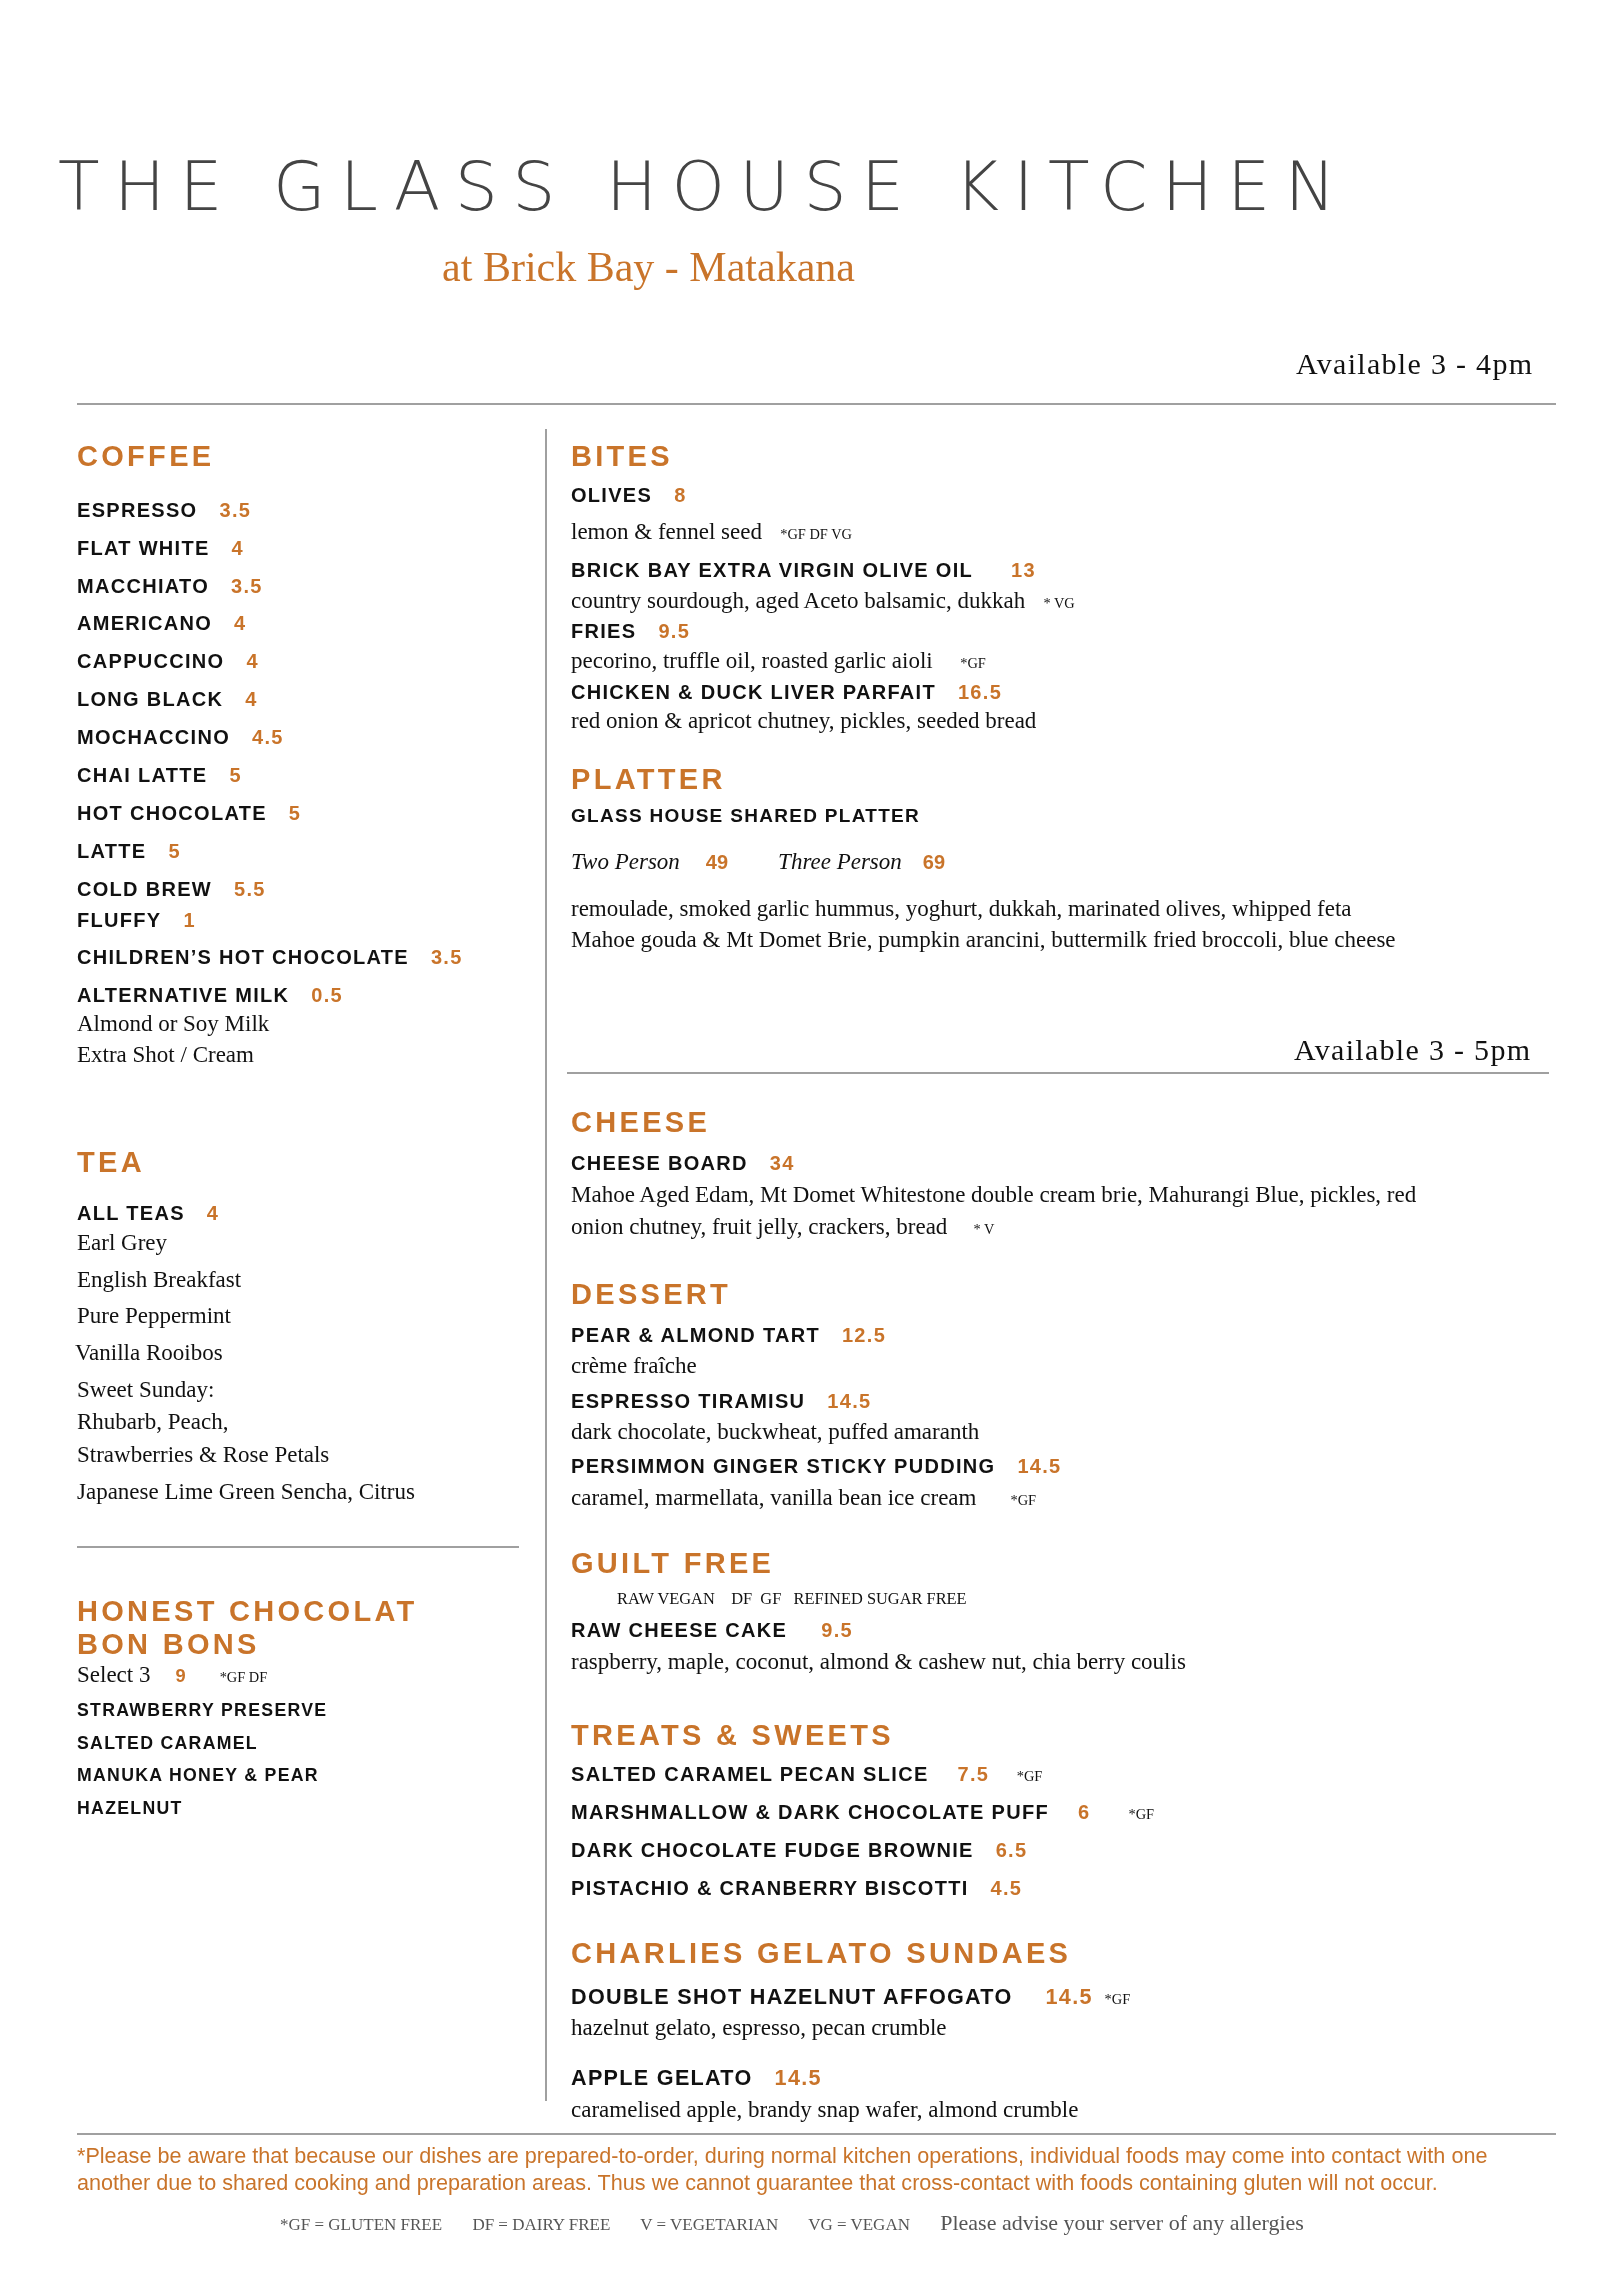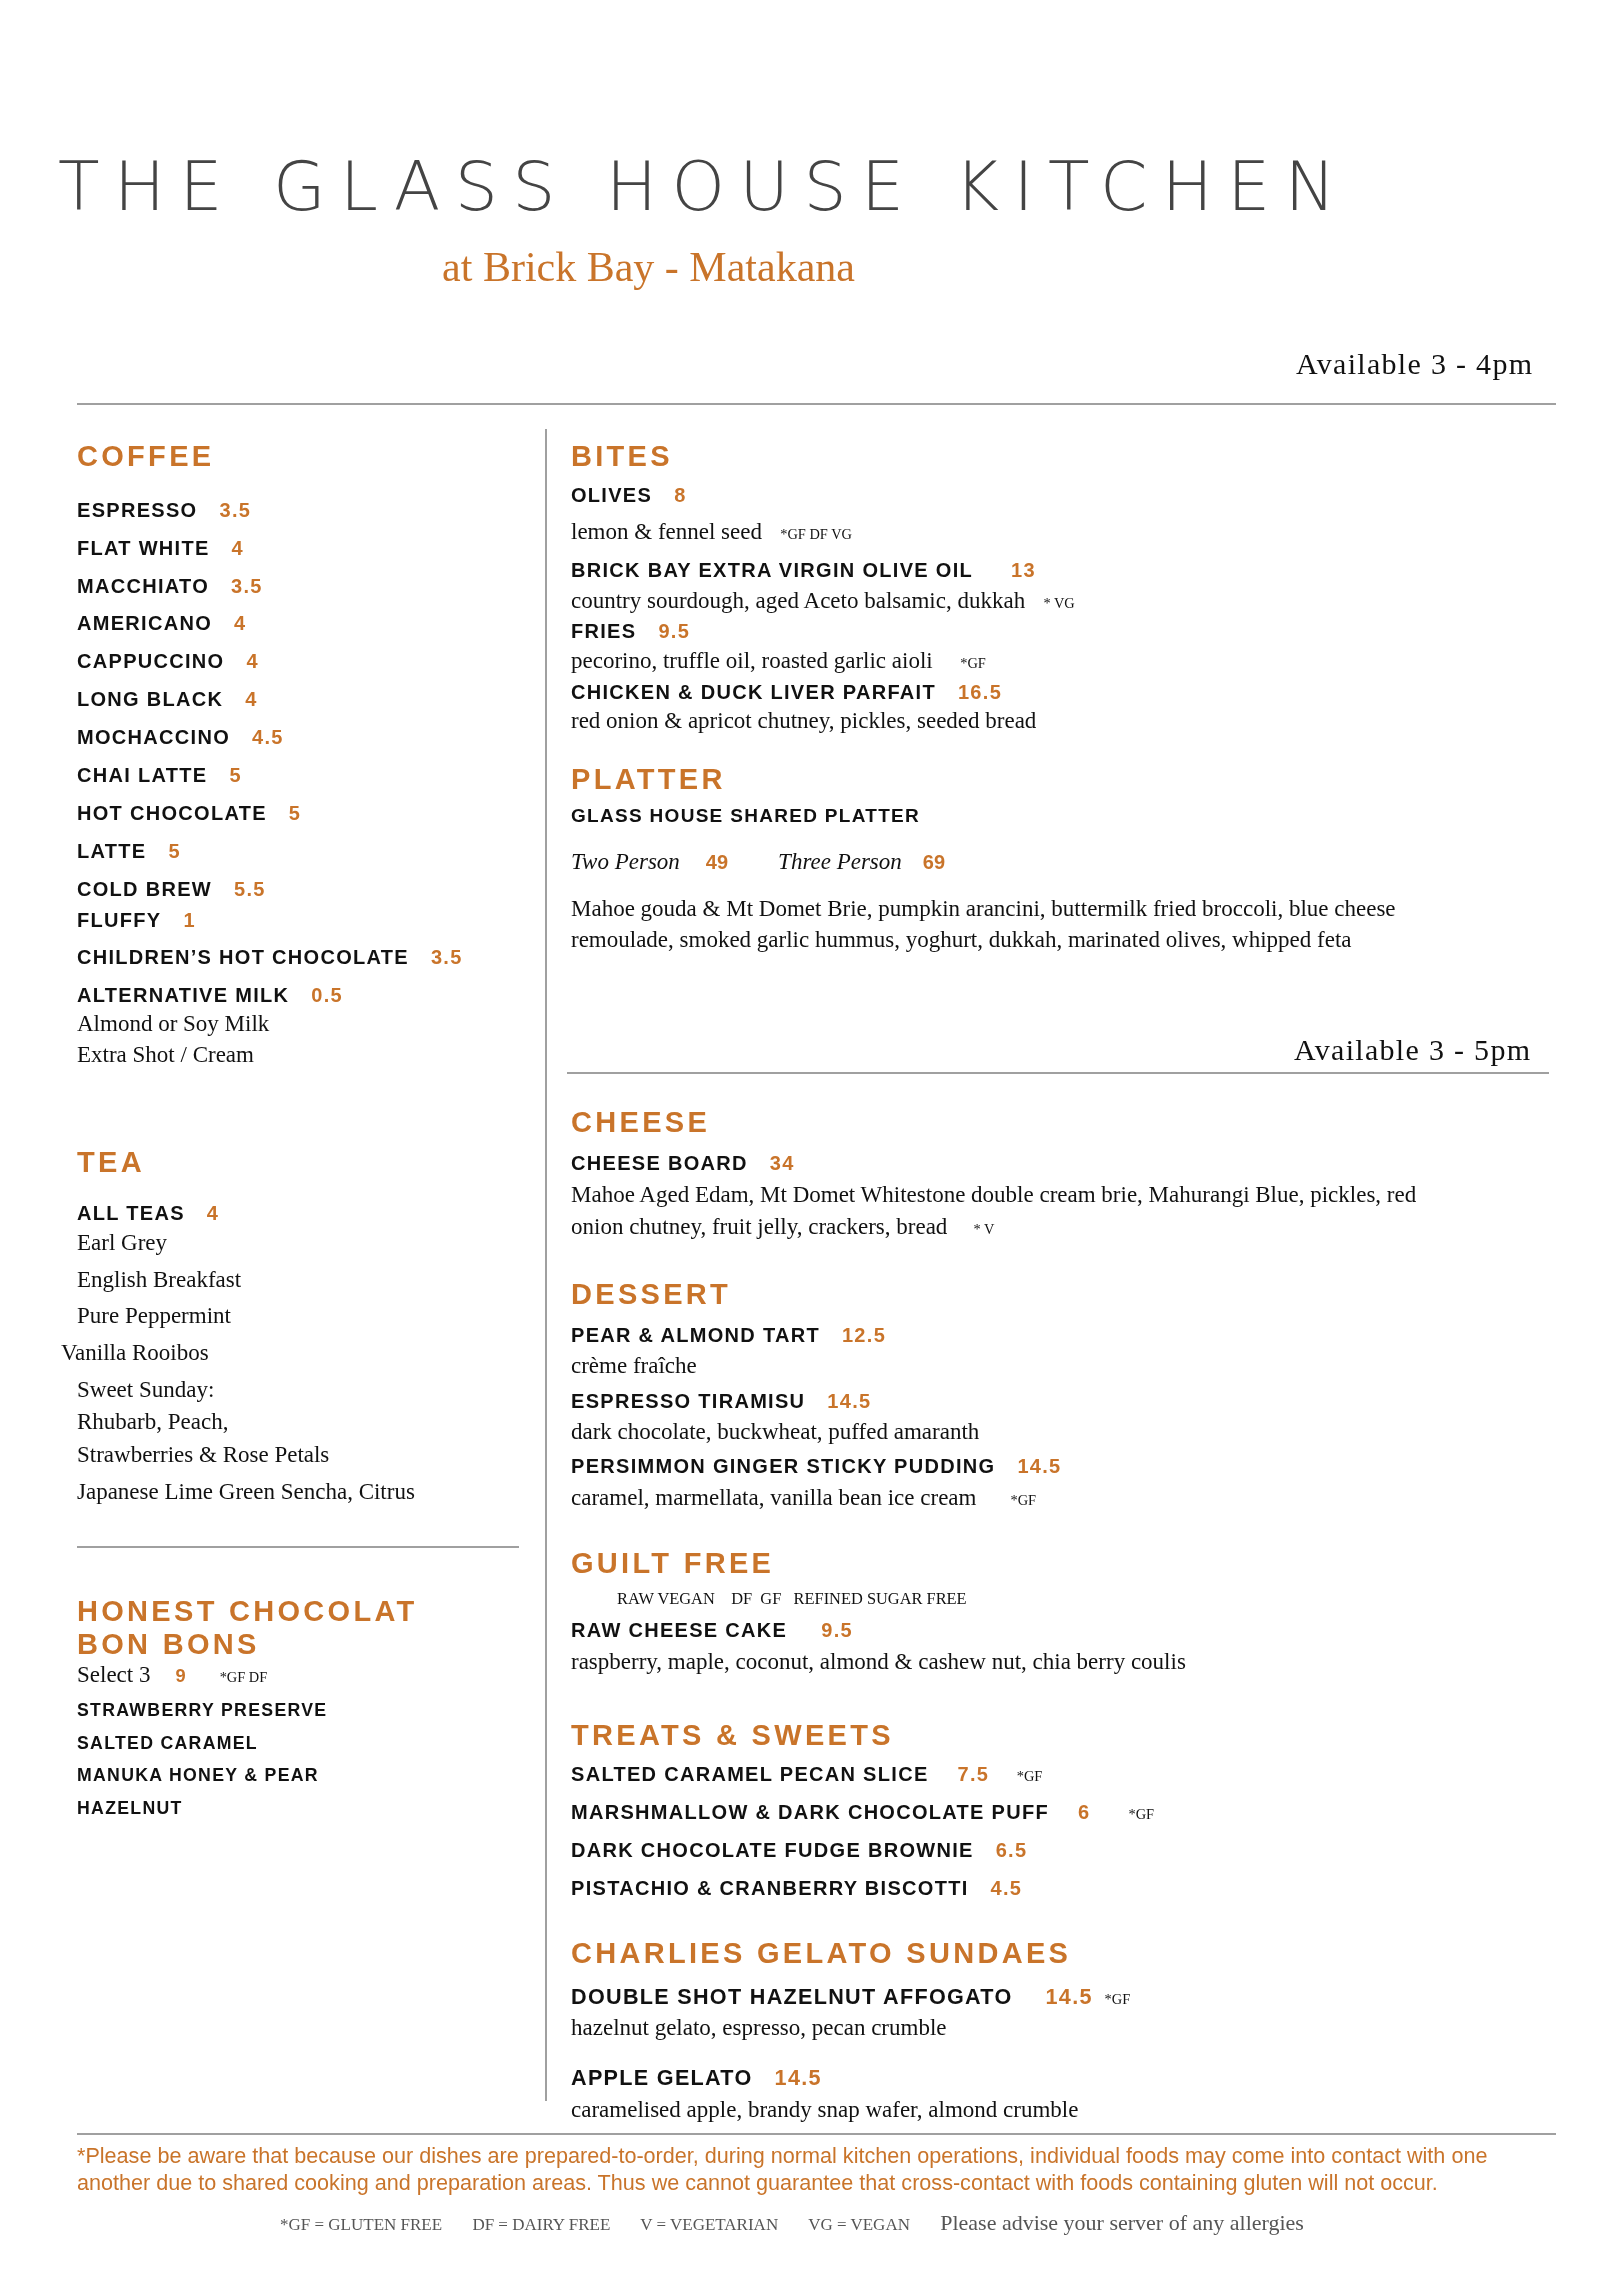--- a/index.html
+++ b/index.html
@@ -59,21 +59,21 @@
 <div class="it" style="left:77px; top:946px;"><span>CHILDREN’S HOT CHOCOLATE</span><span class="p">3.5</span></div>
 <div class="it" style="left:77px; top:984px;"><span>ALTERNATIVE MILK</span><span class="p">0.5</span></div>
 <div class="d" style="left:77px; top:1011px;">Almond or Soy Milk</div>
 <div class="d" style="left:77px; top:1042px;">Extra Shot / Cream</div>
 
 <div class="h" style="left:77px; top:1146px;">TEA</div>
 <div class="it" style="left:77px; top:1202px;"><span>ALL TEAS</span><span class="p">4</span></div>
 <div class="d" style="left:77px; top:1230px;">Earl Grey</div>
 <div class="d" style="left:77px; top:1267px;">English Breakfast</div>
 <div class="d" style="left:77px; top:1303px;">Pure Peppermint</div>
-<div class="d" style="left:61px; top:1340px;">Vanilla Rooibos</div>
+<div class="d" style="left:75px; top:1340px;">Vanilla Rooibos</div>
 <div class="d" style="left:77px; top:1377px;">Sweet Sunday:</div>
 <div class="d" style="left:77px; top:1409px;">Rhubarb, Peach,</div>
 <div class="d" style="left:77px; top:1442px;">Strawberries &amp; Rose Petals</div>
 <div class="d" style="left:77px; top:1479px;">Japanese Lime Green Sencha, Citrus</div>
 <div class="hr" style="left:77px; top:1546px; width:442px;"></div>
 
 <div class="h" style="left:77px; top:1595px;"><span>HONEST CHOCOLAT</span><br><span>BON BONS</span></div>
 <div class="d" style="left:77px; top:1662px;"><span>Select 3</span><span class="sans accent" style="font-weight:bold;font-size:18.3px;margin-left:25px;">9</span><span class="tag" style="margin-left:34px;">*GF  DF</span></div>
 <div class="it" style="left:77px; top:1700px; font-size:17.7px;">STRAWBERRY PRESERVE</div>
 <div class="it" style="left:77px; top:1733px; font-size:17.7px;">SALTED CARAMEL</div>
@@ -87,22 +87,22 @@
 <div class="d" style="left:571px; top:588px;"><span>country sourdough,  aged Aceto balsamic, dukkah</span><span class="tag">* VG</span></div>
 <div class="it" style="left:571px; top:620px;"><span>FRIES</span><span class="p">9.5</span></div>
 <div class="d" style="left:571px; top:648px;"><span>pecorino, truffle oil, roasted garlic aioli</span><span class="tag" style="margin-left:27.5px;">*GF</span></div>
 <div class="it" style="left:571px; top:681px;"><span>CHICKEN &amp; DUCK LIVER PARFAIT</span><span class="p">16.5</span></div>
 <div class="d" style="left:571px; top:708px;">red onion &amp; apricot chutney, pickles, seeded bread</div>
 
 <div class="h" style="left:571px; top:763px;">PLATTER</div>
 <div class="it" style="left:571px; top:805px; font-size:19px;">GLASS HOUSE SHARED PLATTER</div>
 <div class="d" style="left:571px; top:849px; font-style:italic;"><span>Two Person</span><span class="sans accent" style="font-style:normal;font-weight:bold;font-size:20px;margin-left:26px;">49</span><span style="margin-left:50px;">Three Person</span><span class="sans accent" style="font-style:normal;font-weight:bold;font-size:20px;margin-left:21px;">69</span></div>
 <div class="para" style="left:571px; top:893px; width:995px;">
+  <div>remoulade, smoked garlic hummus, yoghurt, dukkah, marinated olives, whipped feta</div>
   <div>Mahoe gouda &amp; Mt Domet Brie, pumpkin arancini, buttermilk fried broccoli, blue cheese</div>
-  <div>remoulade, smoked garlic hummus, yoghurt, dukkah, marinated olives, whipped feta</div>
 </div>
 
 <div class="avail" style="left:1294px; top:1033px;">Available 3 - 5pm</div>
 <div class="hr" style="left:567px; top:1072px; width:982px;"></div>
 
 <div class="h" style="left:571px; top:1106px;">CHEESE</div>
 <div class="it" style="left:571px; top:1152px;"><span>CHEESE BOARD</span><span class="p">34</span></div>
 <div class="d" style="left:571px; top:1182px;">Mahoe Aged Edam,  Mt Domet Whitestone double cream brie, Mahurangi Blue, pickles, red</div>
 <div class="d" style="left:571px; top:1214px;"><span>onion chutney, fruit jelly, crackers, bread</span><span class="tag" style="margin-left:26px;">* V</span></div>
 

